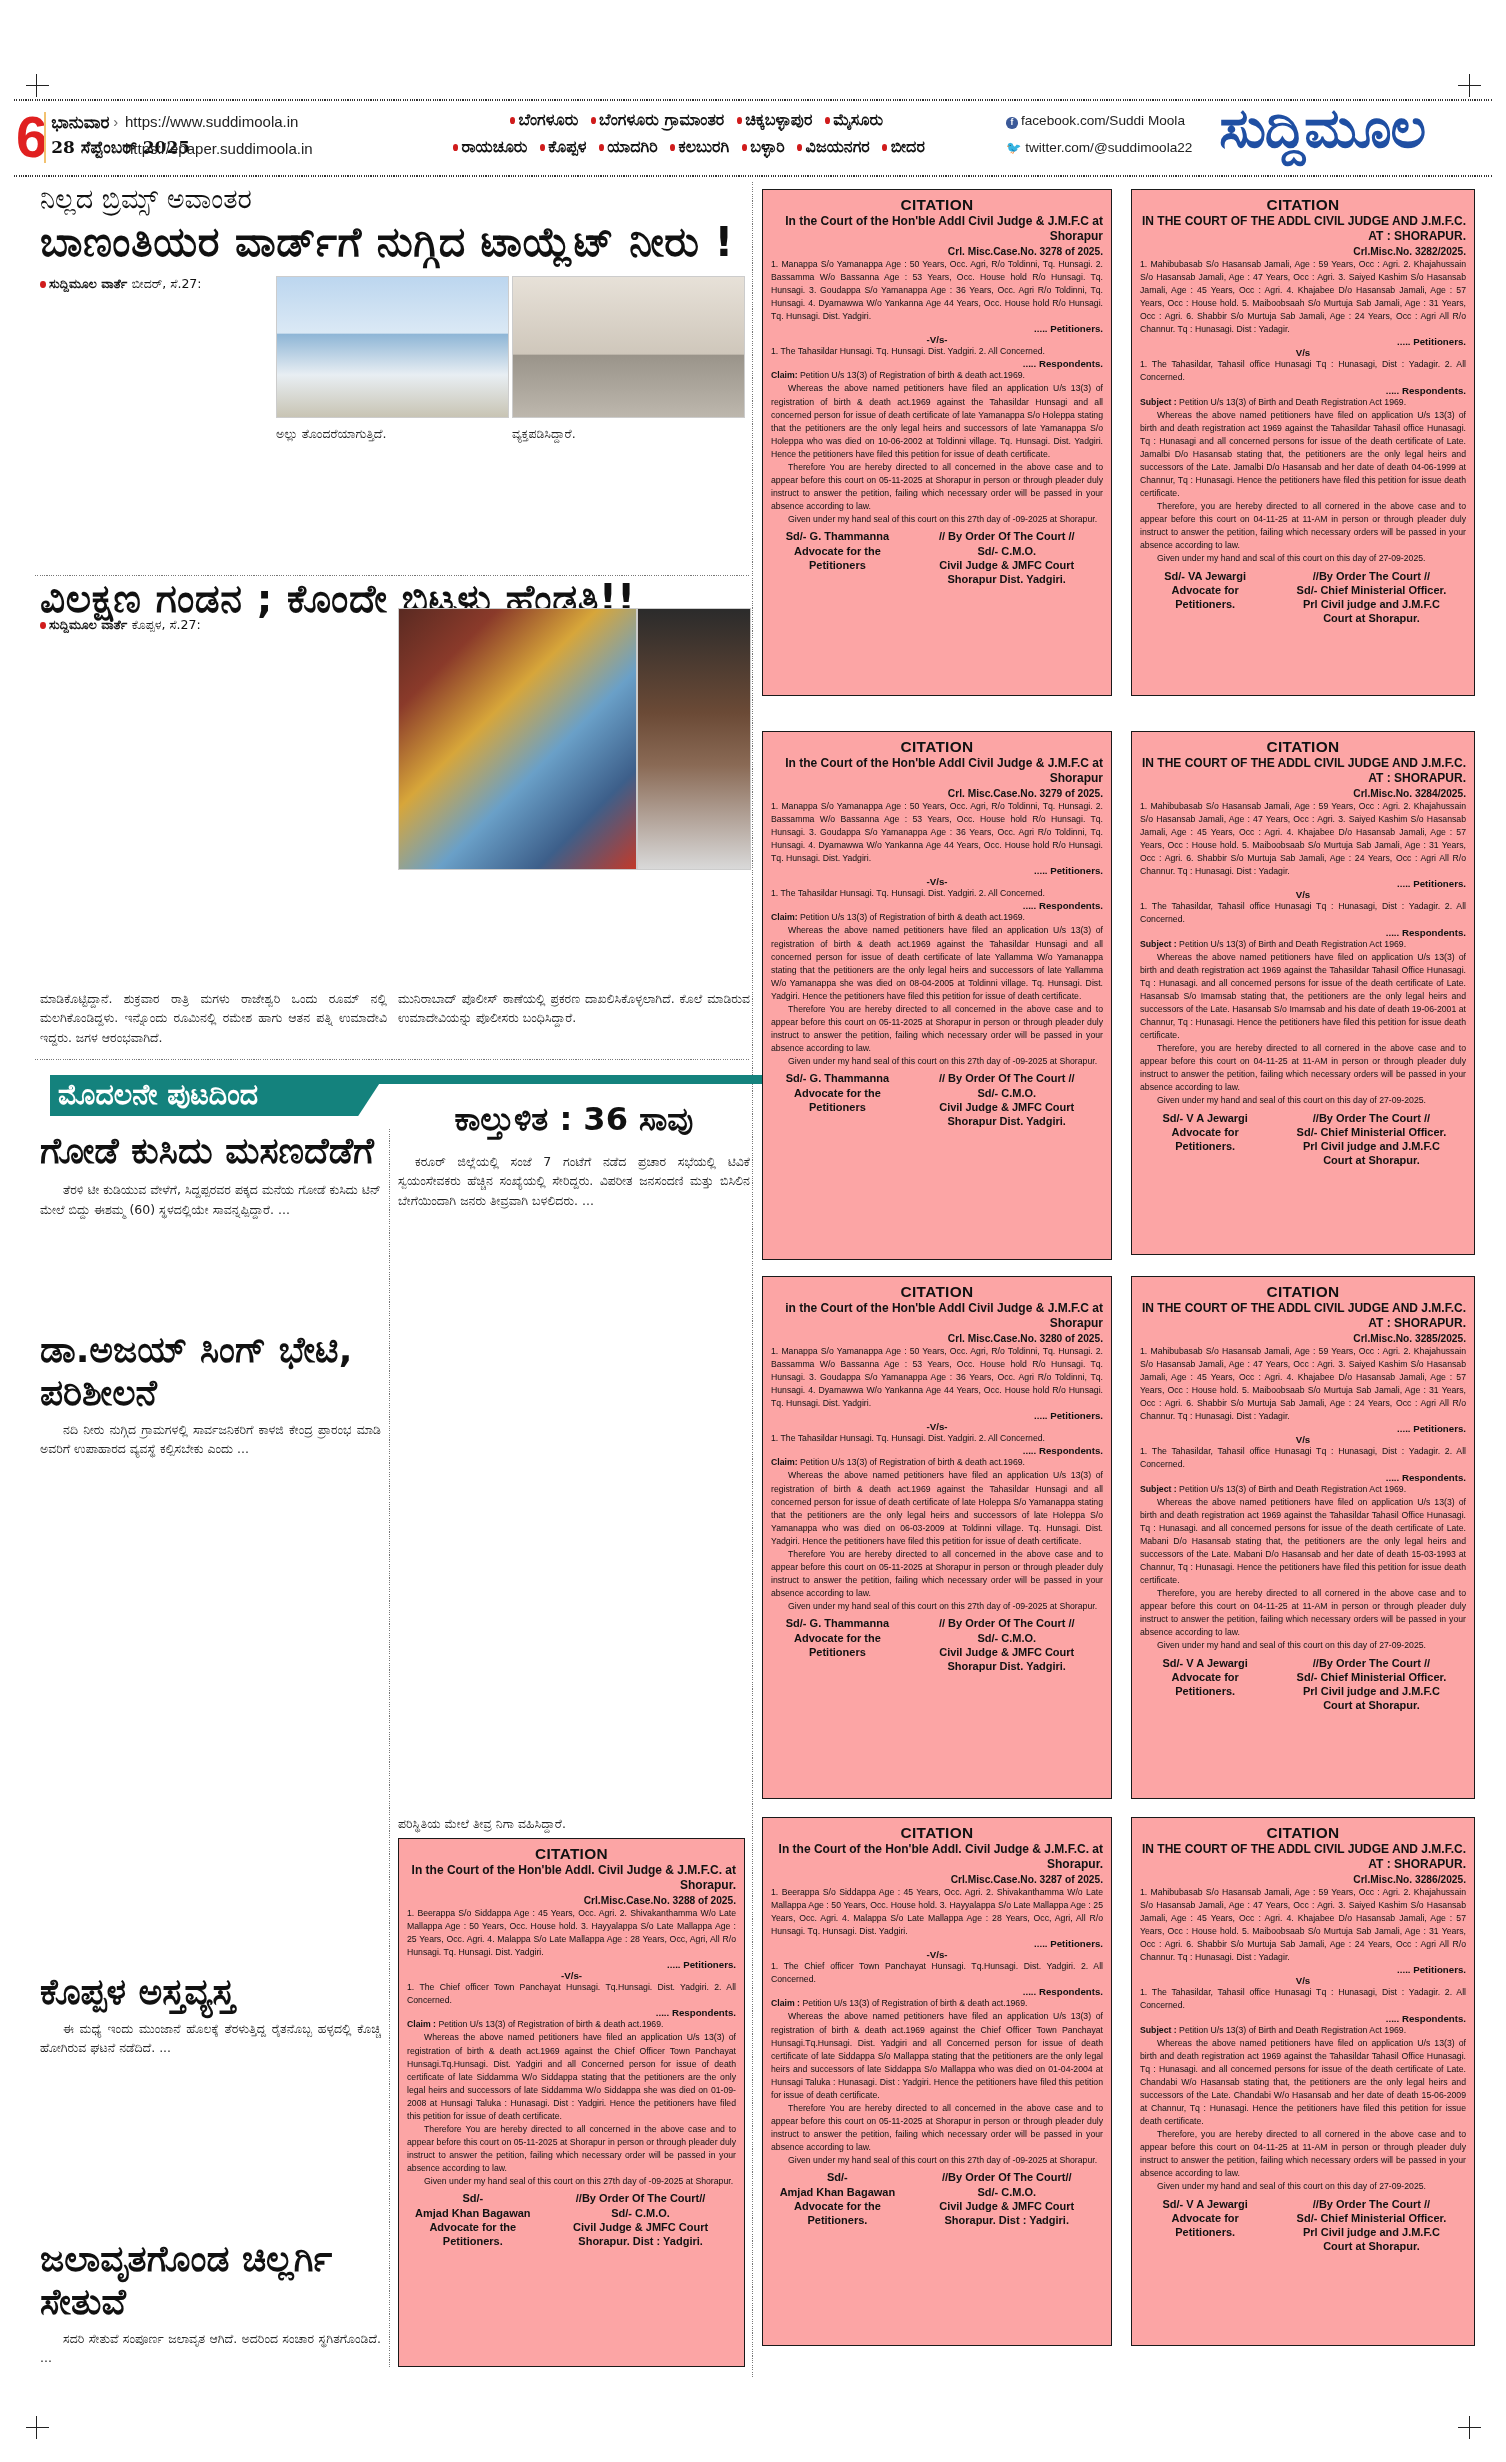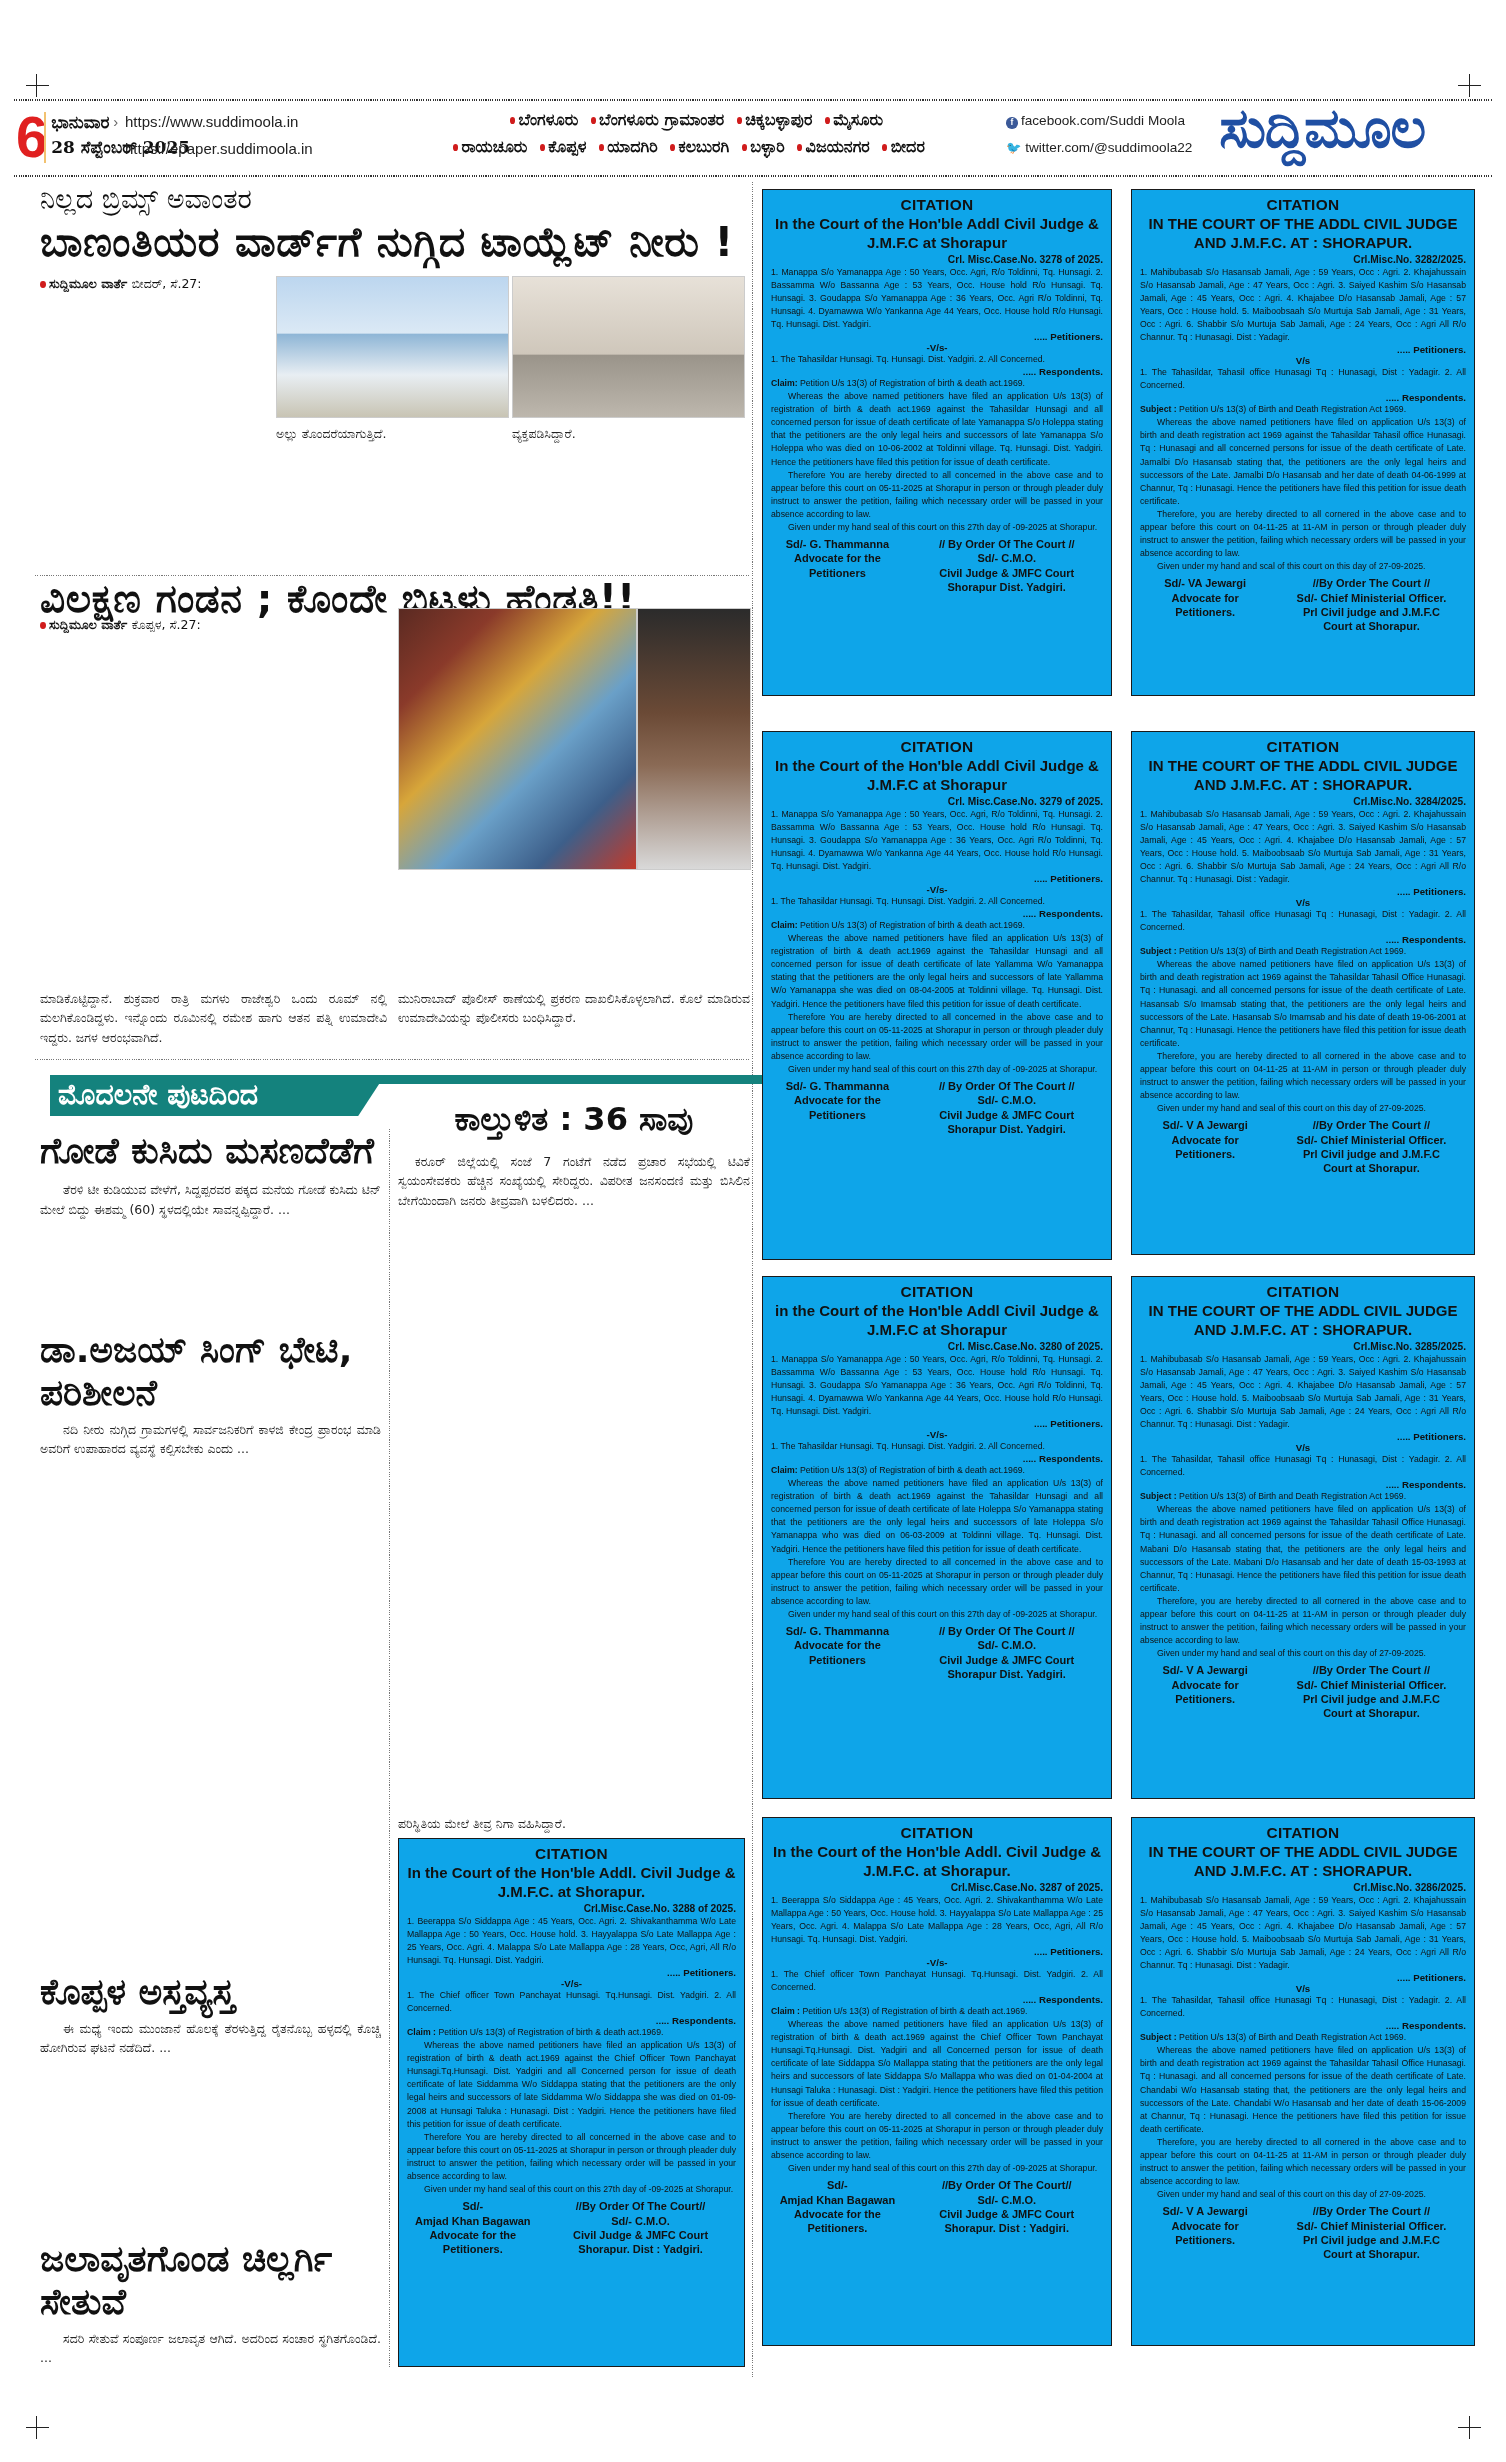--- a/index.html
+++ b/index.html
@@ -38,23 +38,23 @@
   .hsep { position: absolute; height: 1.1px; background-image: repeating-linear-gradient(90deg, #777 0 1.1px, transparent 1.1px 2.3px); }
 
   .teal-band { position: absolute; left: 50px; top: 1075px; width: 716px; height: 41px; text-decoration: underline; }
   .teal-band .bar { position: absolute; left: 0; top: 0; width: 100%; height: 9px; background: #14827d; }
   .teal-band .tab { position: absolute; left: 0; top: 0; width: 335px; height: 41px; background: #14827d; clip-path: polygon(0 0, 100% 0, 92% 100%, 0 100%); }
   .teal-band .label { position: absolute; left: 8px; top: 3.4px; font-size: 28.4px; font-weight: bold; color: #fff; }
 
   .sub-head { font-size: 36px; font-weight: bold; line-height: 1.2; }
 
   
-  .cit { position: absolute; border: 1.7px solid #1a1a1a; background: #0ea5e9; padding: 5.7px 8px; font-family: "Liberation Sans", sans-serif; color: #111; }
+  .cit { position: absolute; border: 1.7px solid #1a1a1a; background: #fca5a5; padding: 5.7px 8px; font-family: "Liberation Sans", sans-serif; color: #111; }
   .cit .t1 { text-align: center; font-size: 15.4px; font-weight: bold; letter-spacing: 0.3px; }
-  .cit .t2 { text-align: center; font-size: 15px; font-weight: bold; line-height: 1.3; }
+  .cit .t2 { text-align: right; font-size: 12px; font-weight: bold; line-height: 1.3; }
   .cit .case { text-align: right; font-size: 10.2px; font-weight: bold; line-height: 1.3; }
   .cit .p { font-size: 8.7px; line-height: 1.5; text-align: justify; }
   .cit .ind { text-indent: 17px; }
   .cit .right-b { text-align: right; font-weight: bold; font-size: 9.7px; }
   .cit .vs { text-align: center; font-weight: bold; font-size: 9.7px; }
   .cit .sig { display: flex; justify-content: space-between; margin-top: 3.4px; font-weight: bold; font-size: 11px; line-height: 1.3; text-align: center; }
   .cit .sig .l { width: 40%; }
   .cit .sig .r { width: 58%; }
   .cit b { font-weight: bold; }
 </style>

